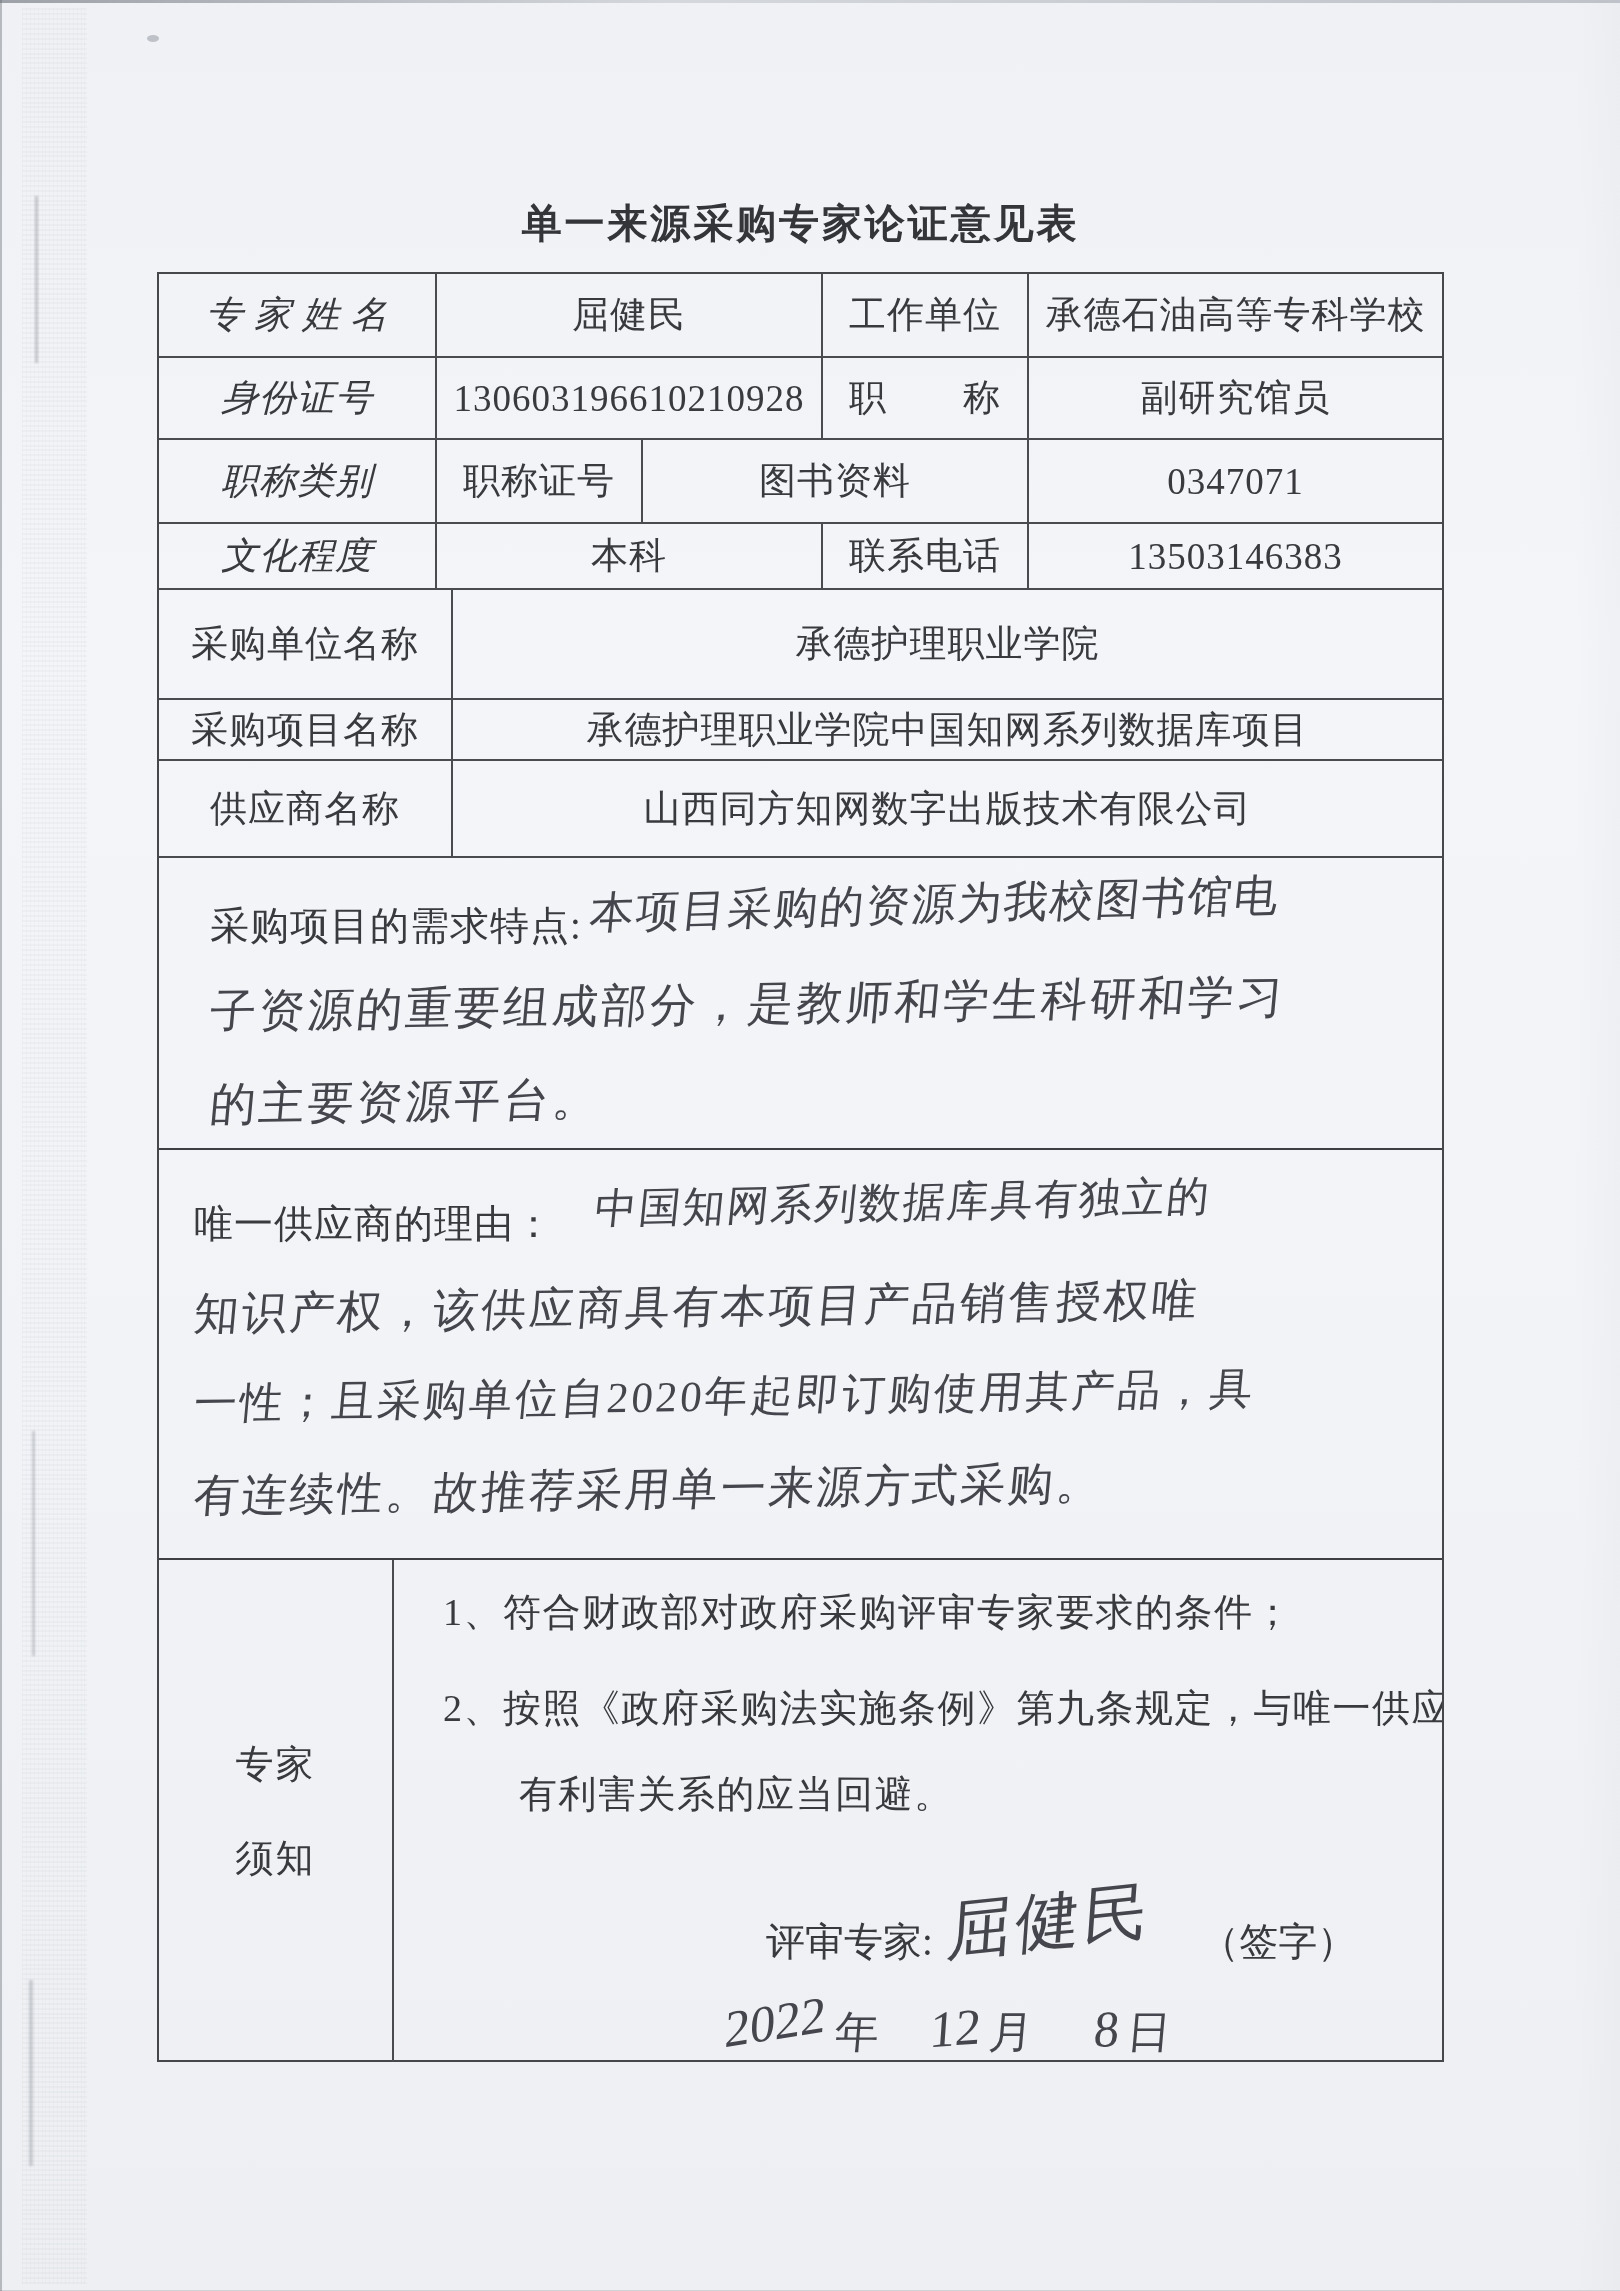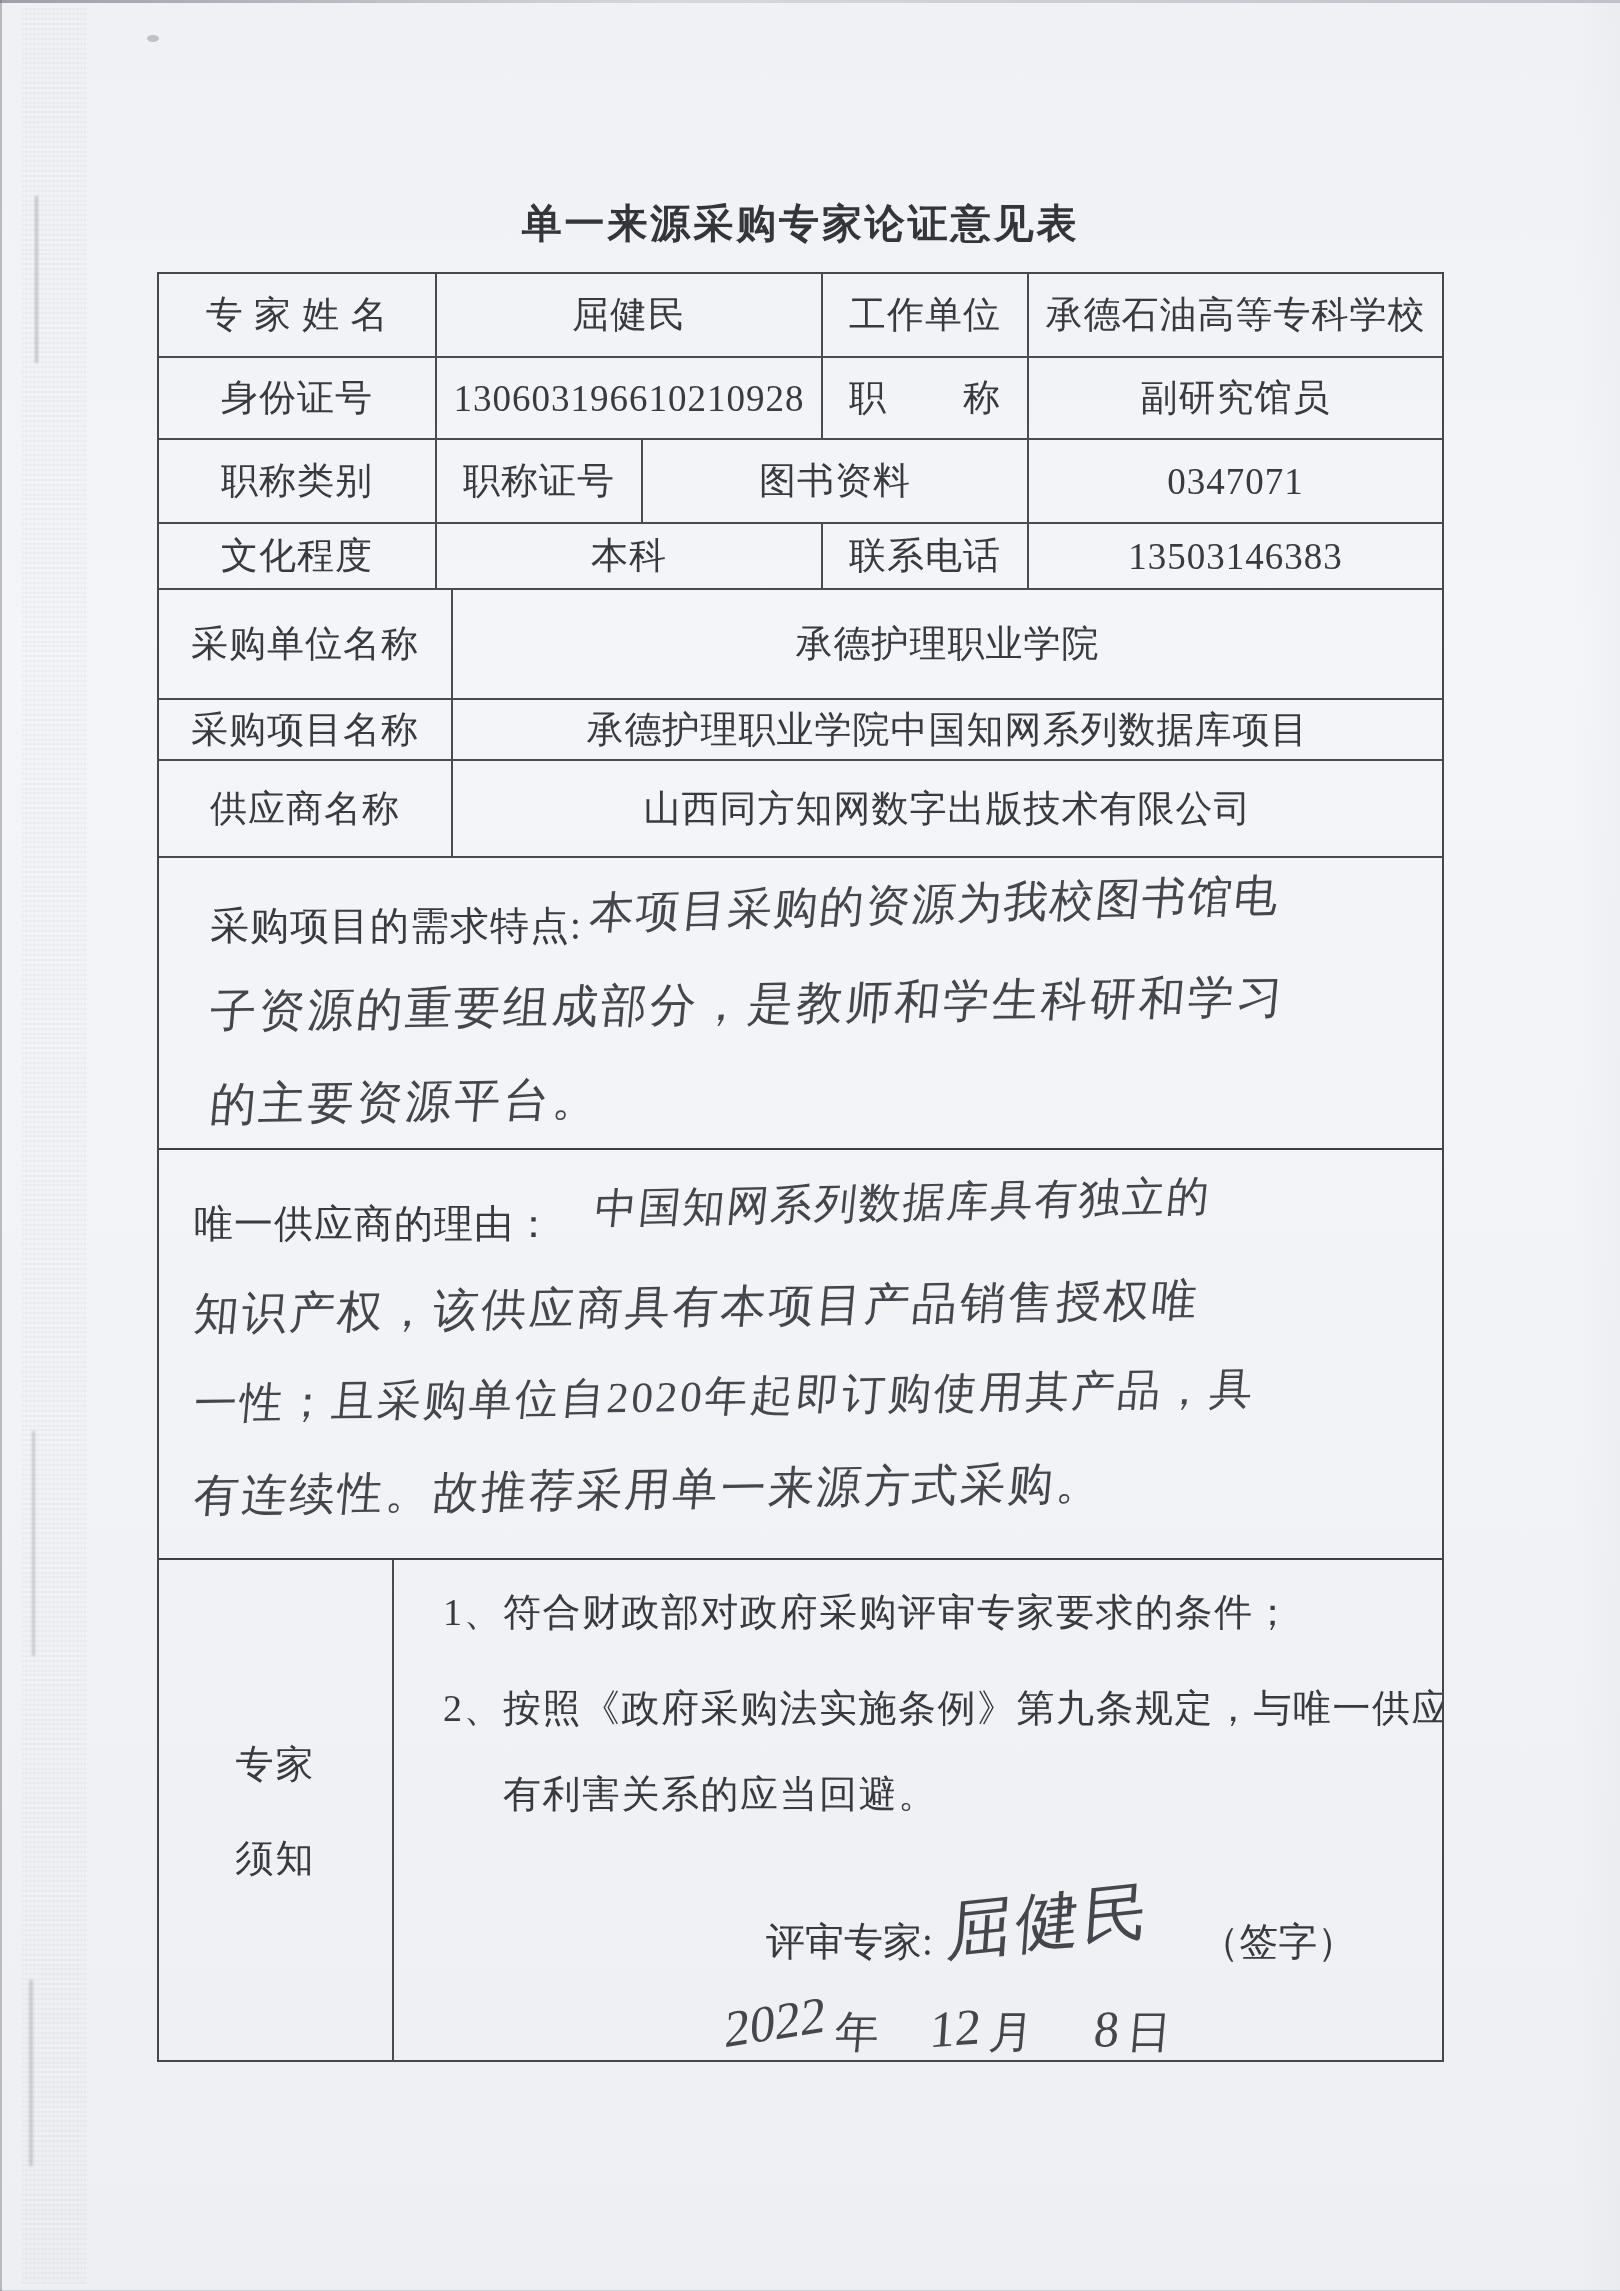--- a/index.html
+++ b/index.html
@@ -34,21 +34,21 @@
     position:absolute;left:157px;top:272px;width:1287px;height:1790px;
     border:2.9px solid #46474b;box-sizing:border-box;
     display:flex;flex-direction:column;
   }
   .row{display:flex;border-bottom:2px solid #4a4b4f;box-sizing:border-box;flex:none;}
   .cell{display:flex;align-items:center;justify-content:center;border-right:2px solid #4a4b4f;box-sizing:border-box;text-align:center;}
   .cell.last{border-right:none;}
   .lbl,.val{font-size:37px;letter-spacing:1px;white-space:nowrap;}
   
   .rA1{height:84px;} .rA2{height:82px;} .rA3{height:84px;} .rA4{height:66px;}
-  .ca1{width:278px;} .ca2{width:386px;} .ca3{width:206px;} .ca4{flex:1;}
+  .ca1{width:278px;font-style:italic;} .ca2{width:386px;} .ca3{width:206px;} .ca4{flex:1;}
   
   .rB1{height:110px;} .rB2{height:61px;} .rB3{height:97px;}
   .cb1{width:294px;} .cb2{flex:1;}
   
   .rC{height:702px;border-bottom:2.9px solid #3e3f43;}
   .cc-label{width:235px;border-right:2px solid #4a4b4f;box-sizing:border-box;
     display:flex;flex-direction:column;align-items:center;justify-content:center;gap:51px;
     font-size:38px;letter-spacing:2px;}
   .cc-main{flex:1;display:flex;flex-direction:column;box-sizing:border-box;}
   .cc-sub1{height:292px;border-bottom:2.9px solid #3e3f43;box-sizing:border-box;padding:25.5px 23.5px 0 51px;overflow:hidden;}
@@ -66,21 +66,21 @@
   .cc-sub2 .hw-l3{margin-top:31px;font-size:43px;}
   .cc-sub2 .hw-l4{margin-top:33px;font-size:45px;}
   
   .rD{flex:1;border-bottom:none;}
   .cd-label{width:235px;border-right:2px solid #4a4b4f;box-sizing:border-box;
     display:flex;flex-direction:column;align-items:center;justify-content:center;gap:43px;
     font-size:38px;letter-spacing:2px;}
   .cd-main{flex:1;box-sizing:border-box;padding:27.4px 27.4px 0 49px;overflow:hidden;}
   .notice-item{font-size:38px;letter-spacing:1.5px;white-space:nowrap;}
   .ni2{margin-top:45px;}
-  .ni2c{margin-top:35px;margin-left:60px;}
+  .ni2c{margin-top:35px;margin-left:76px;}
   .sig-row{margin-top:67px;margin-left:323px;display:flex;align-items:center;height:110px;font-family:Liberation Serif, serif;}
   .sig-label{font-size:39px;white-space:nowrap;}
   .sig-name{font-size:65px;margin-left:13.7px;margin-top:-21.6px;letter-spacing:3.9px;transform:rotate(-6deg) skewX(-10deg);}
   .sig-suffix{font-size:39px;margin-left:47px;white-space:nowrap;}
   .date-row{margin-top:3.9px;margin-left:282px;display:flex;align-items:baseline;}
   .d-num{font-size:51px;}
   .d-year{transform:rotate(-9deg) skewX(-12deg);}
   .d-month{margin-left:51px;transform:rotate(-4deg) skewX(-8deg);}
   .d-day{margin-left:61px;transform:rotate(-4deg) skewX(-8deg);}
   .d-unit{font-size:44px;margin-left:7.8px;transform:skewX(-5deg);color:#45454d;}

